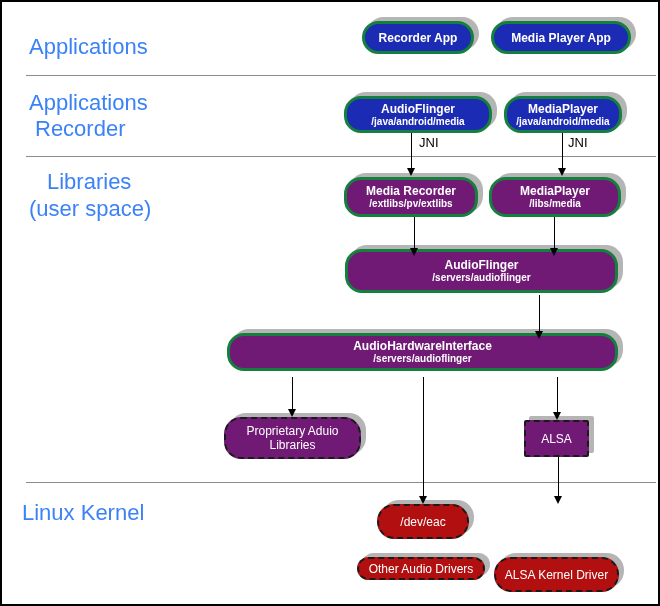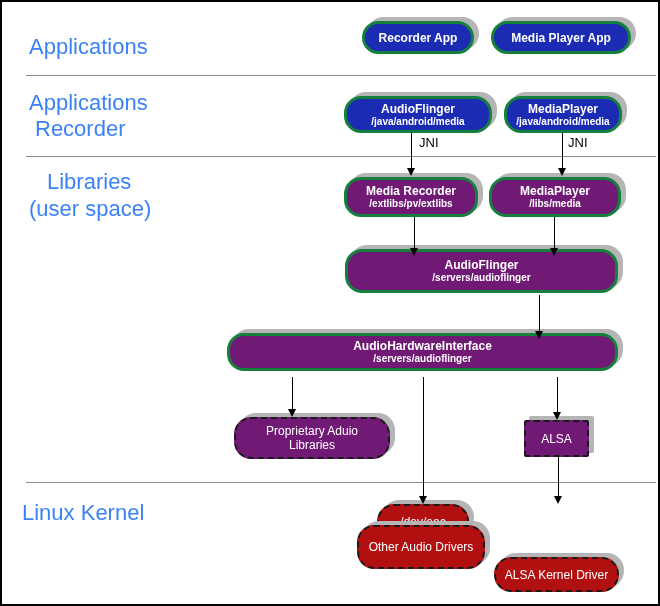--- a/index.html
+++ b/index.html
@@ -94,31 +94,31 @@
   <div class="node green solid" style="left:343px;top:247px;width:273px;height:44px">
     <div class="node-title">AudioFlinger</div>
     <div class="node-sub">/servers/audioflinger</div>
   </div>
 
   <div class="node green solid" style="left:225px;top:331px;width:391px;height:38px">
     <div class="node-title">AudioHardwareInterface</div>
     <div class="node-sub">/servers/audioflinger</div>
   </div>
 
-  <div class="node green dashed" style="left:232px;top:415px;width:156px;height:42px">
+  <div class="node green dashed" style="left:222px;top:415px;width:137px;height:42px">
     <div class="node-title">Proprietary Aduio Libraries</div>
   </div>
   <div class="node green dashed" style="left:522px;top:418px;width:65px;height:37px;border-radius:2px">
     <div class="node-title">ALSA</div>
   </div>
 
   <div class="node red dashed" style="left:375px;top:502px;width:92px;height:35px">
     <div class="node-title">/dev/eac</div>
   </div>
-  <div class="node red dashed" style="left:355px;top:523px;width:128px;height:44px">
+  <div class="node red dashed" style="left:355px;top:555px;width:128px;height:23px">
     <div class="node-title">Other Audio Drivers</div>
   </div>
   <div class="node red dashed" style="left:492px;top:555px;width:125px;height:35px">
     <div class="node-title">ALSA Kernel Driver</div>
   </div>
 
   <div class="jni" style="left:417px;top:133px">JNI</div>
   <div class="jni" style="left:566px;top:133px">JNI</div>
 
   <div class="arrow-line" style="left:409px;top:131px;height:35px"></div>

